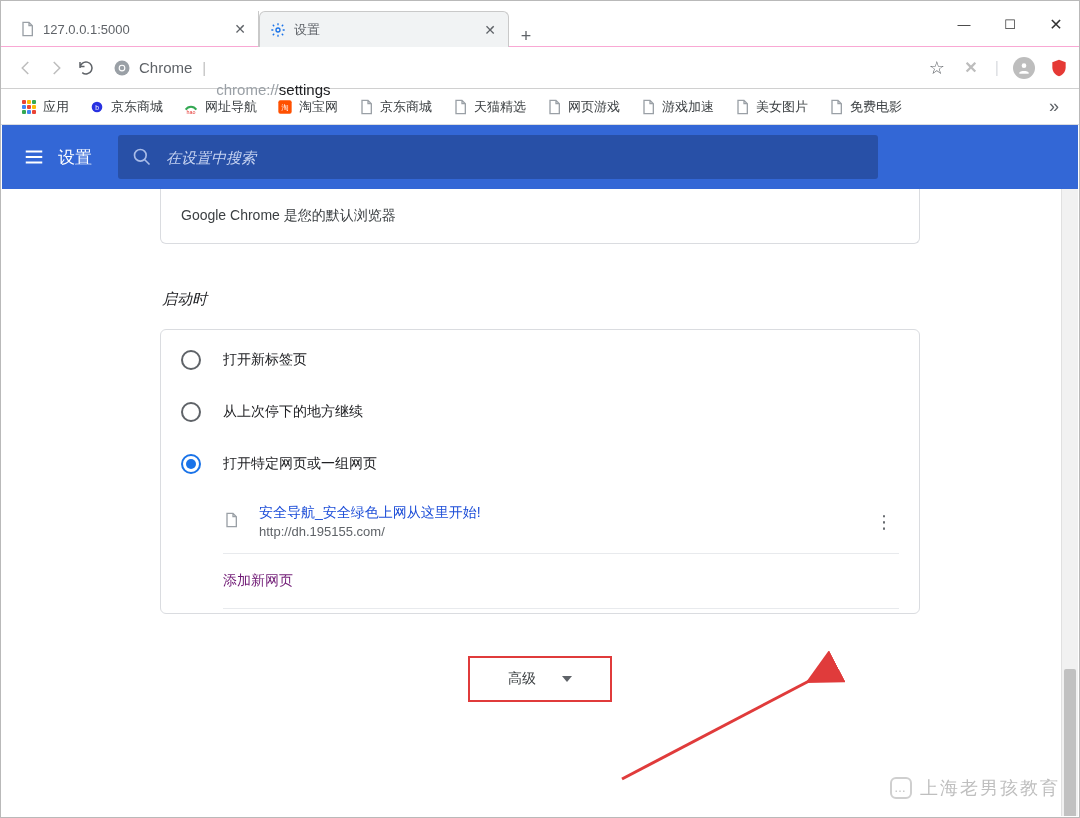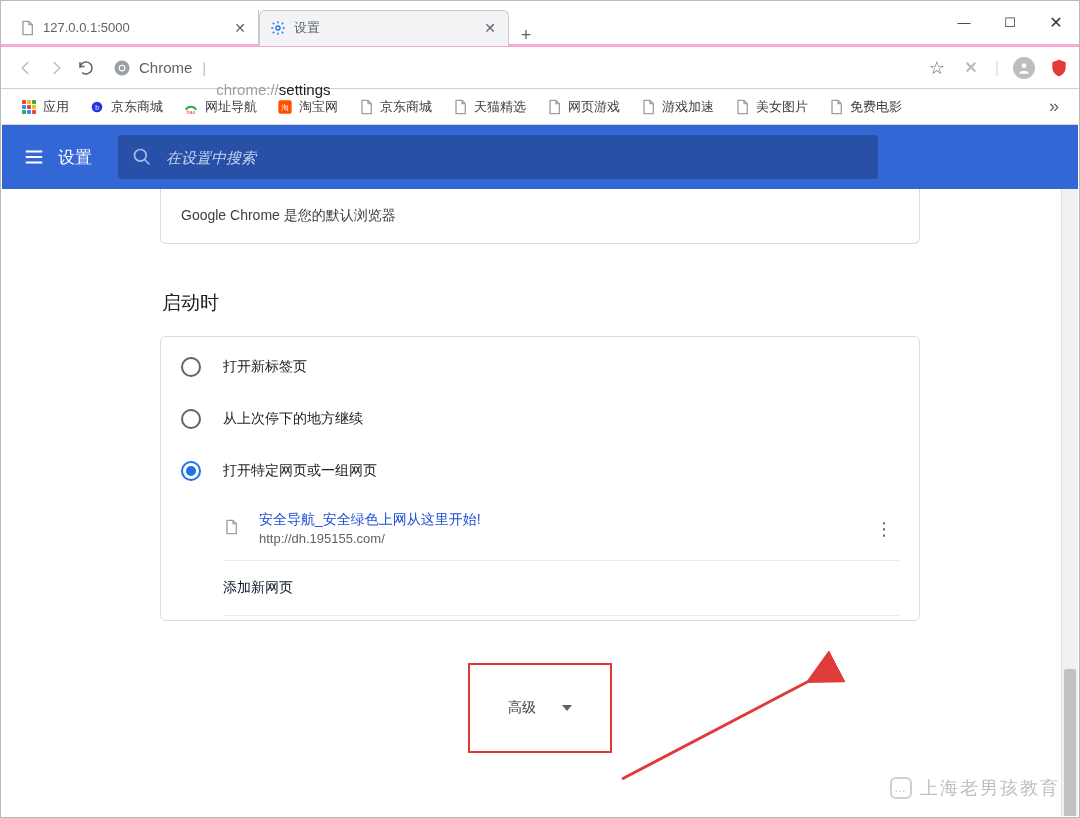--- a/index.html
+++ b/index.html
@@ -5,22 +5,22 @@
   * { box-sizing: border-box; margin: 0; padding: 0; }
   body {
     width: 1080px; height: 818px;
     font-family: "Microsoft YaHei", Arial, sans-serif;
     background: #fff; overflow: hidden; position: relative;
     border: 1px solid #b9b9b9;
   }
   
   .titlebar {
     height: 46px; background: #fff;
-    display: flex; align-items: center;
-    border-bottom: 3px solid #f9a8d4;
+    display: flex; align-items: flex-start;
+    border-bottom: 1px solid #f9a8d4;
   }
   .tabs { display: flex; align-items: flex-end; padding-left: 8px; }
   .tab {
     width: 250px; height: 36px; margin-top: 10px;
     display: flex; align-items: center; padding: 0 10px;
     color: #5f6368; font-size: 13px;
     border-right: 1px solid #c9c9c9; position: relative;
   }
   .tab.active { background: #f1f3f4; border: 1px solid #c9c9c9; border-bottom: none; border-radius: 6px 6px 0 0; }
   .tab .favicon { width: 16px; height: 16px; margin-right: 8px; flex-shrink: 0; display:flex;align-items:center;justify-content:center;}
@@ -66,37 +66,37 @@
   .burger svg{width:22px;height:22px;fill:#fff;}
   .tb-title{font-size:17px;margin-left:4px;margin-right:26px;}
   .searchbox{flex:1;max-width:760px;height:44px;border-radius:3px;background:#2850a7;display:flex;align-items:center;padding:0 14px;margin-right:10px;}
   .searchbox svg{width:20px;height:20px;fill:#a9bce8;margin-right:14px;}
   .searchbox input{flex:1;background:transparent;border:none;outline:none;color:#fff;font-size:15px;font-style:italic;}
   .searchbox input::placeholder{color:#c6d3f1;}
   .pagewrap{position:absolute;top:64px;left:0;right:0;bottom:0;overflow:hidden;}
   .pagecenter{width:760px;margin:0 auto;}
   .card{border:1px solid #dadce0;border-radius:6px;background:#fff;}
   .card.default{height:56px;display:flex;align-items:center;padding:0 20px;color:#3c4043;font-size:14px;border-top:none;border-radius:0 0 6px 6px;margin-top:-1px;}
-  .section-title{font-size:19px;color:#202124;margin:46px 0 20px 2px;}
+  .section-title{font-size:15px;color:#202124;margin:46px 0 20px 2px;font-style:italic;}
   .startup{padding:4px 0;}
   .radio-row{display:flex;align-items:center;height:52px;padding:0 20px;cursor:pointer;}
   .radio{width:20px;height:20px;border:2px solid #5f6368;border-radius:50%;margin-right:22px;flex-shrink:0;position:relative;}
   .radio.sel{border-color:#1a73e8;}
   .radio.sel::after{content:"";position:absolute;left:3px;top:3px;width:10px;height:10px;border-radius:50%;background:#1a73e8;}
   .radio-label{font-size:14px;color:#202124;}
   .indent{margin-left:62px;margin-right:20px;}
   .pageitem{display:flex;align-items:center;padding:14px 0;border-bottom:1px solid #e8eaed;}
   .pageitem .pico{width:20px;height:20px;margin-right:16px;}
   .pageitem .ptext .t1{font-size:14px;color:#1d4ed8;}
   .pageitem .ptext .t2{font-size:13px;color:#5f6368;margin-top:2px;}
   .pageitem .dots{margin-left:auto;font-size:18px;color:#5f6368;cursor:pointer;padding:6px;}
-  .linkrow{padding:18px 0;font-size:14px;color:#0f172a;cursor:pointer;border-bottom:1px solid #e8eaed;}
+  .linkrow{padding:18px 0;font-size:14px;color:#701a75;cursor:pointer;border-bottom:1px solid #e8eaed;}
   .linkrow.last{border-bottom:none;}
   .adv-wrap{display:flex;justify-content:center;margin-top:42px;}
-  .advbtn{border:2px solid #e03b3b;padding:34px 38px;display:flex;align-items:center;gap:26px;font-size:14px;color:#3c4043;cursor:pointer;}
+  .advbtn{border:2px solid #e03b3b;padding:12px 38px;display:flex;align-items:center;gap:26px;font-size:14px;color:#3c4043;cursor:pointer;}
   .advbtn .tri{width:0;height:0;border-left:5px solid transparent;border-right:5px solid transparent;border-top:6px solid #5f6368;}
   
   .arrow-svg{position:absolute;pointer-events:none;}
   
   .vscroll{position:absolute;right:0;top:0;bottom:0;width:17px;background:#f1f1f1;border-left:1px solid #e0e0e0;}
   .vscroll .thumb{position:absolute;left:2px;right:2px;background:#c1c1c1;border-radius:2px;}
   
   .watermark{position:absolute;right:18px;bottom:16px;display:flex;align-items:center;gap:8px;color:#bfbfbf;font-size:18px;letter-spacing:2px;}
   .watermark .wm-ico{width:22px;height:22px;border:2px solid #cfcfcf;border-radius:6px;display:flex;align-items:center;justify-content:center;font-size:12px;}
   .file-outline{width:16px;height:16px;}

